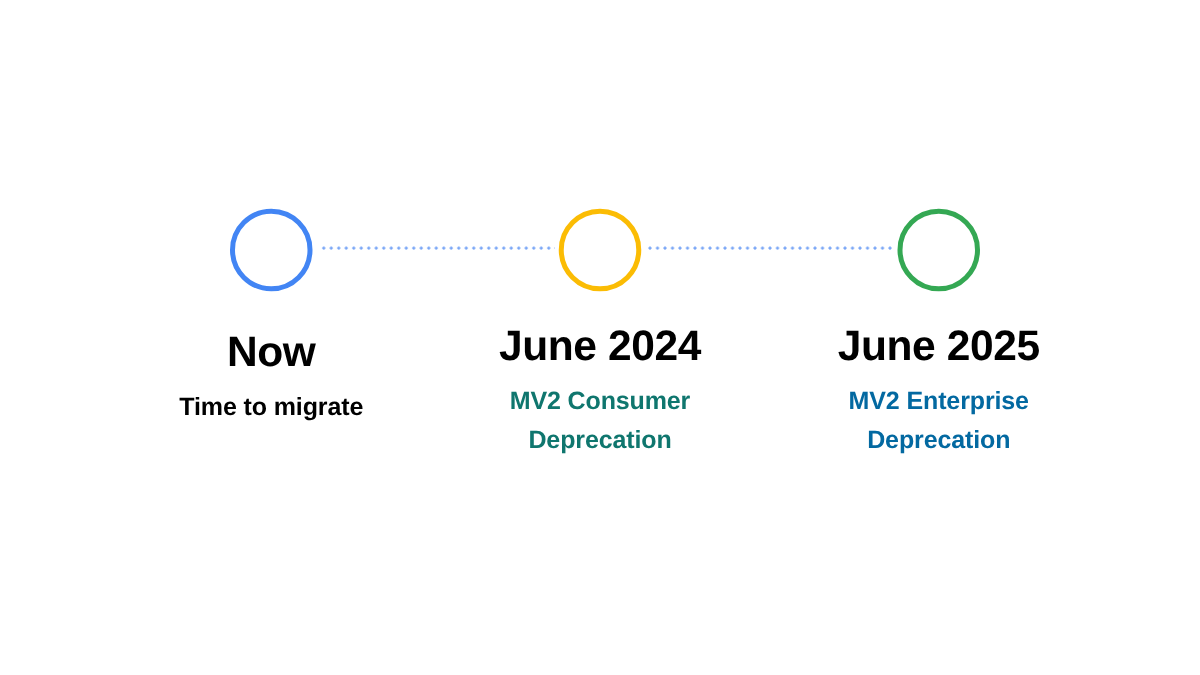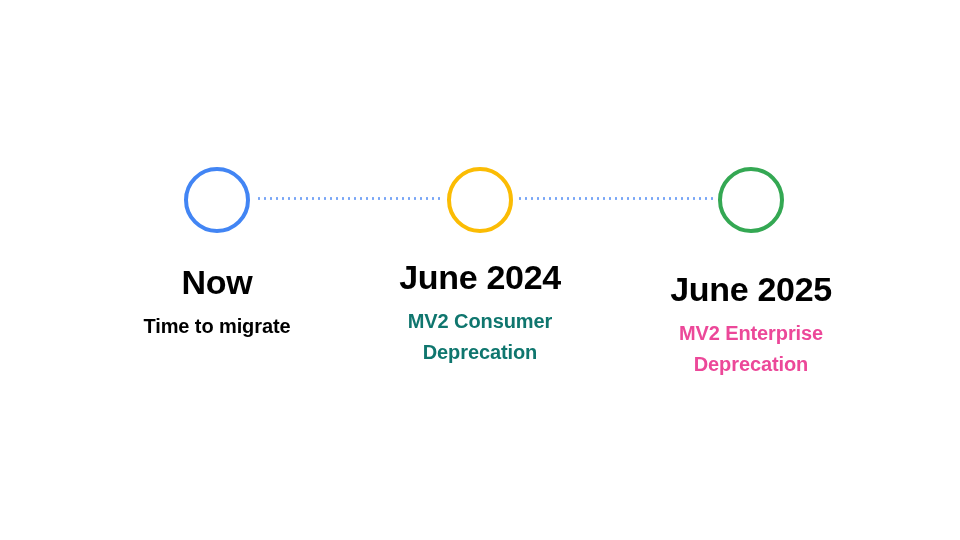--- a/index.html
+++ b/index.html
@@ -74,21 +74,21 @@
   }
 
   .label-block {
     position: absolute;
     left: 0;
     width: 280px;
     text-align: center;
   }
   #labels-now       { top: 262px; }
   #labels-june-2024 { top: 257px; }
-  #labels-june-2025 { top: 257px; margin-top: 12px; }
+  #labels-june-2025 { top: 257px; }
 
   .milestone-title {
     font-size: 34px;
     font-weight: 700;
     line-height: 40px;
     color: #000000;
     letter-spacing: -0.3px;
     margin: 0;
     white-space: nowrap;
     text-align: center;
@@ -134,17 +134,17 @@
       <div class="milestone-desc" id="desc-june-2024" style="color: #0f766e;">MV2 Consumer Deprecation</div>
     </div>
   </div>
 
   <div class="milestone" id="milestone-june-2025">
     <div class="marker-wrap">
       <span class="marker-circle" id="marker-june-2025" style="border-color: rgb(52, 168, 83);"></span>
     </div>
     <div class="label-block" id="labels-june-2025">
       <div class="milestone-title" style="color: rgb(0, 0, 0);">June 2025</div>
-      <div class="milestone-desc" id="desc-june-2025" style="color: #ec4899;">MV2 Enterprise Deprecation</div>
+      <div class="milestone-desc" id="desc-june-2025" style="color: #0369a1;">MV2 Enterprise Deprecation</div>
     </div>
   </div>
 
 </div>
 
 </body></html>

